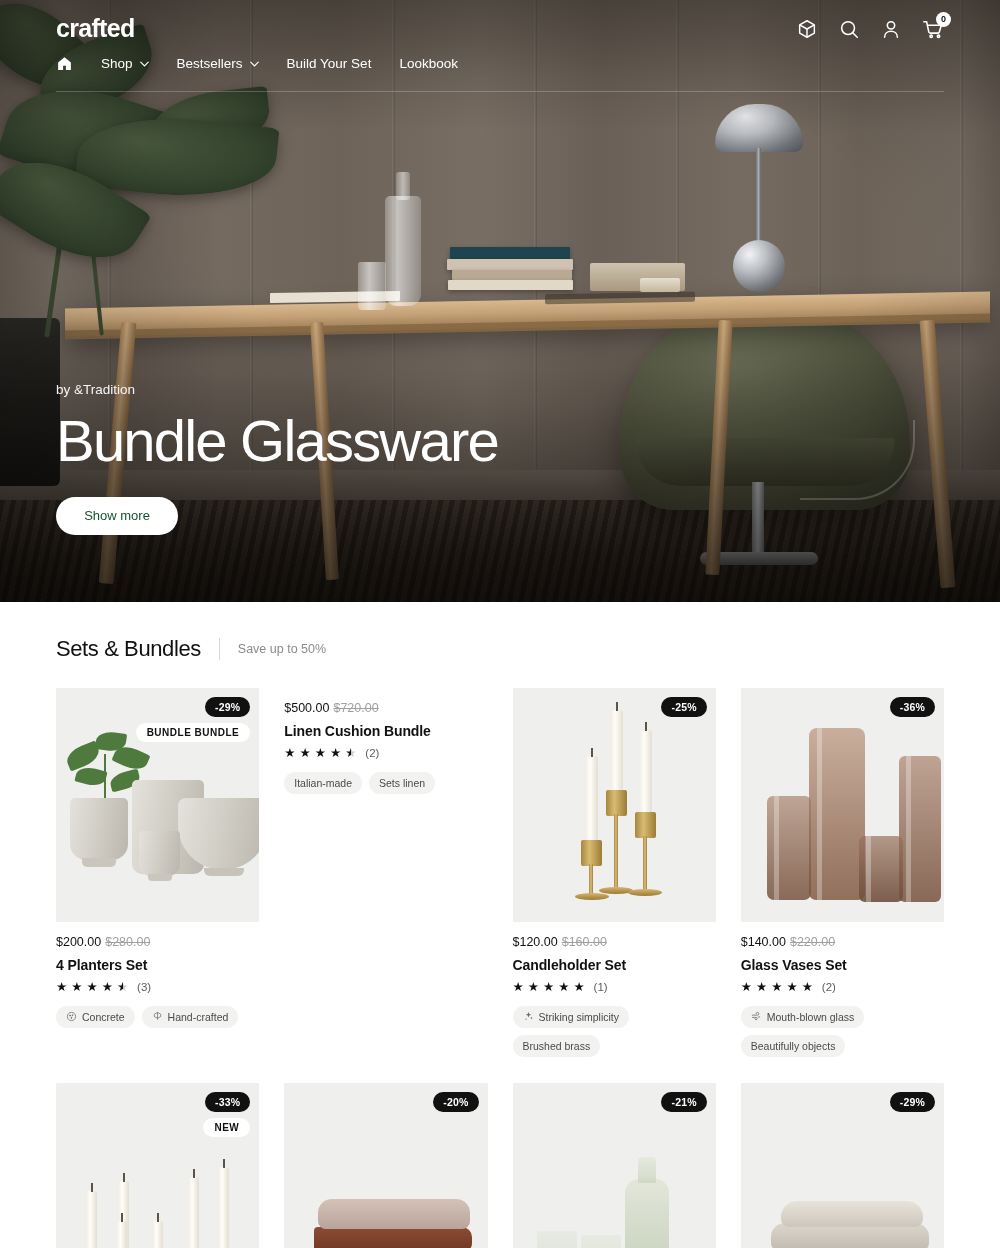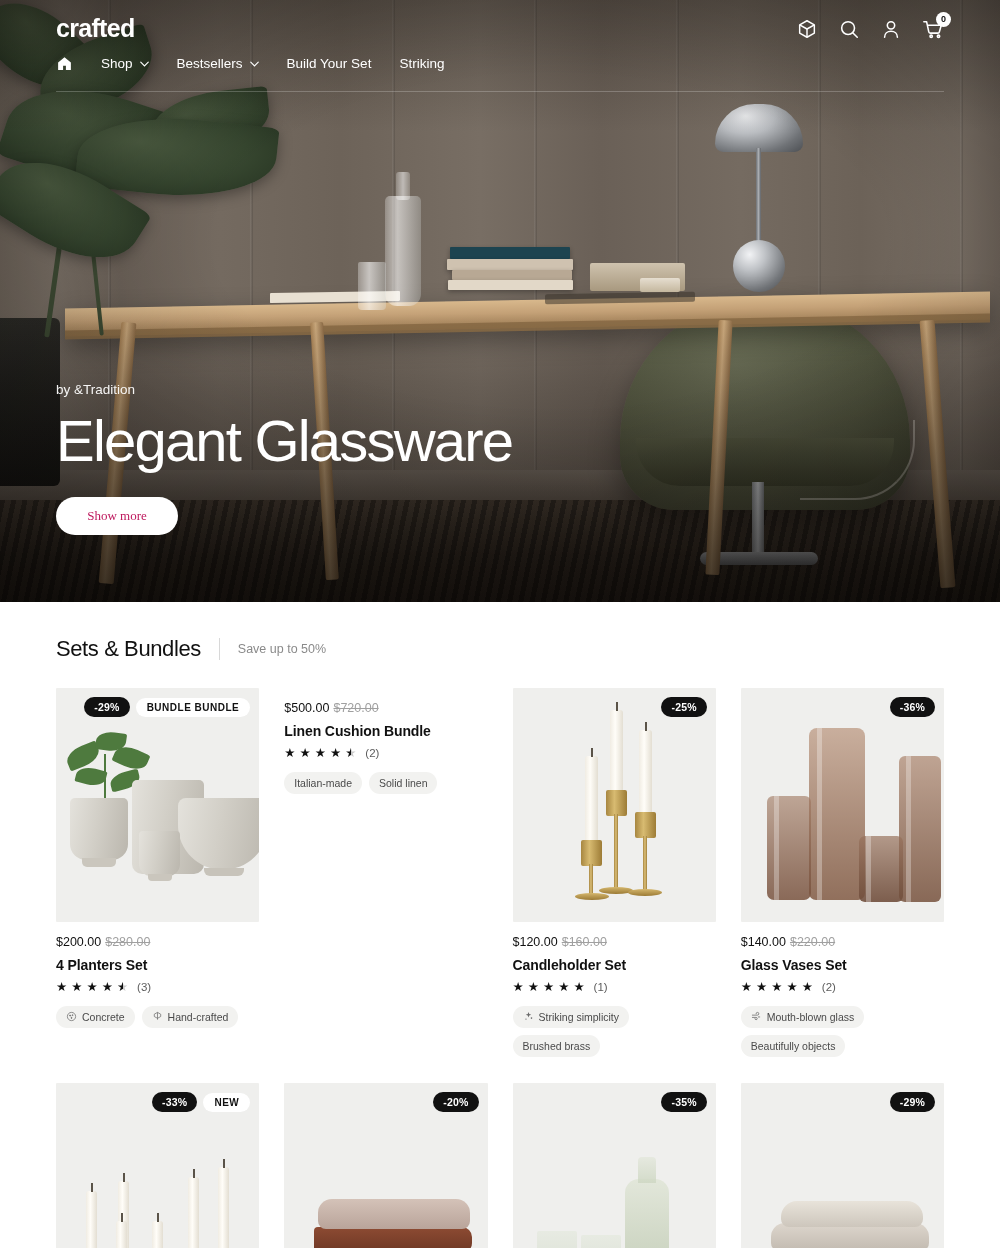--- a/index.html
+++ b/index.html
@@ -203,41 +203,41 @@
 
   
   .hero-copy { position: absolute; left: 56px; top: 382px; z-index: 25; }
   .hero-eyebrow { color: rgba(255,255,255,.94); font-size: 13.5px; margin-bottom: 14px; }
   .hero-title {
     color: #fff; font-size: 58px; font-weight: 400;
     letter-spacing: -1.8px; line-height: 1.03; margin-bottom: 26px;
   }
   .hero-btn {
     display: inline-flex; align-items: center; justify-content: center;
-    width: 122px; height: 38px; background: #fff; color: #be185d;
+    width: 122px; height: 38px; background: #fff; color: #14532d;
     border-radius: 20px; font-size: 13px; font-weight: 500;
-    border: none; cursor: pointer; font-family: Liberation Serif, serif;
+    border: none; cursor: pointer;
   }
 
   
   .section { padding: 34px 56px 0 56px; }
   .section-head { display: flex; align-items: center; gap: 18px; margin-bottom: 26px; }
   .section-title { font-size: 22px; font-weight: 400; letter-spacing: -0.4px; color: #111; }
   .section-sep { width: 1px; height: 22px; background: #d8d8d8; }
   .section-sub { font-size: 12.5px; color: #8a8a8a; }
 
   
   .grid { display: grid; grid-template-columns: repeat(4, 1fr); column-gap: 25px; row-gap: 26px; }
   .card { position: relative; }
   .card-img {
     position: relative; width: 100%; height: 234px;
     background: #efefed; overflow: hidden; border-radius: 1px;
   }
   .badges { position: absolute; right: 9px; top: 9px; z-index: 6;
-    display: flex; flex-direction: row; align-items: flex-end; gap: 6px; }
+    display: flex; flex-direction: column; align-items: flex-end; gap: 6px; }
   .badge-disc {
     background: #111; color: #fff; font-size: 10.5px; font-weight: 700;
     padding: 4px 10px; border-radius: 12px; letter-spacing: .2px;
   }
   .badge-tag {
     background: #fff; color: #111; font-size: 10px; font-weight: 700;
     padding: 4px 11px; border-radius: 12px; letter-spacing: .5px;
   }
   .price-row { margin-top: 13px; font-size: 12.5px; color: #111; }
   .price-old { color: #a0a0a0; text-decoration: line-through; margin-left: 4px; }
@@ -428,29 +428,29 @@
       <div class="nav-item">
         <span>Bestsellers</span>
         <svg class="chev" viewBox="0 0 12 8" fill="none" stroke="#fff" stroke-width="1.5" stroke-linecap="round">
             <path d="M1 1.5L6 6.5L11 1.5"></path>
           </svg>
       </div>
       <div class="nav-item">
         <span>Build Your Set</span>
       </div>
       <div class="nav-item">
-        <span>Striking</span>
+        <span>Lookbook</span>
       </div>
     </div>
     <div class="nav-divider"></div>
   </div>
 
   <div class="hero-copy">
     <div class="hero-eyebrow">by &amp;Tradition</div>
-    <div class="hero-title">Elegant Glassware</div>
+    <div class="hero-title">Bundle Glassware</div>
     <button class="hero-btn">Show more</button>
   </div>
 </div>
 
 <div class="section">
   <div class="section-head">
     <div class="section-title">Sets &amp; Bundles</div>
     <div class="section-sep"></div>
     <div class="section-sub">Save up to 50%</div>
   </div>
@@ -528,21 +528,21 @@
             <span>★</span>
             <span style="background: linear-gradient(90deg, rgb(17, 17, 17) 50%, rgb(201, 201, 201) 50%) text; color: transparent;">★</span>
         </div>
         <div class="rating-count">(2)</div>
       </div>
       <div class="tags">
         <span class="tag">
           <span>Italian-made</span>
         </span>
         <span class="tag">
-          <span>Solid linen</span>
+          <span>Sets linen</span>
         </span>
       </div>
     </div>
 
     <div class="card">
       <div class="card-img">
         <div class="art">
 
           <div class="ch-candle" style="left:72px;top:68px;width:13px;height:88px;"></div>
           <div class="ch-wick" style="left:78px;top:60px;height:9px;"></div>
@@ -686,21 +686,21 @@
     </div>
 
     <div class="card">
       <div class="card-img">
         <div class="art">
           <div class="gglass" style="left:24px;top:148px;width:40px;height:86px;"></div>
           <div class="gglass" style="left:68px;top:152px;width:40px;height:82px;"></div>
           <div class="gcarafe"></div>
         </div>
         <div class="badges">
-          <div class="badge-disc">-35%</div>
+          <div class="badge-disc">-21%</div>
         </div>
       </div>
     </div>
 
     <div class="card">
       <div class="card-img">
         <div class="art">
 
           <div class="towel" style="left:30px;top:140px;width:158px;height:28px;border-radius:14px 14px 8px 8px;background:linear-gradient(180deg,#ddd6cd,#c2bab0);"></div>
           <div class="towel" style="left:40px;top:118px;width:142px;height:26px;border-radius:16px 16px 8px 8px;background:linear-gradient(180deg,#e8e3da,#cdc6bc);"></div>

